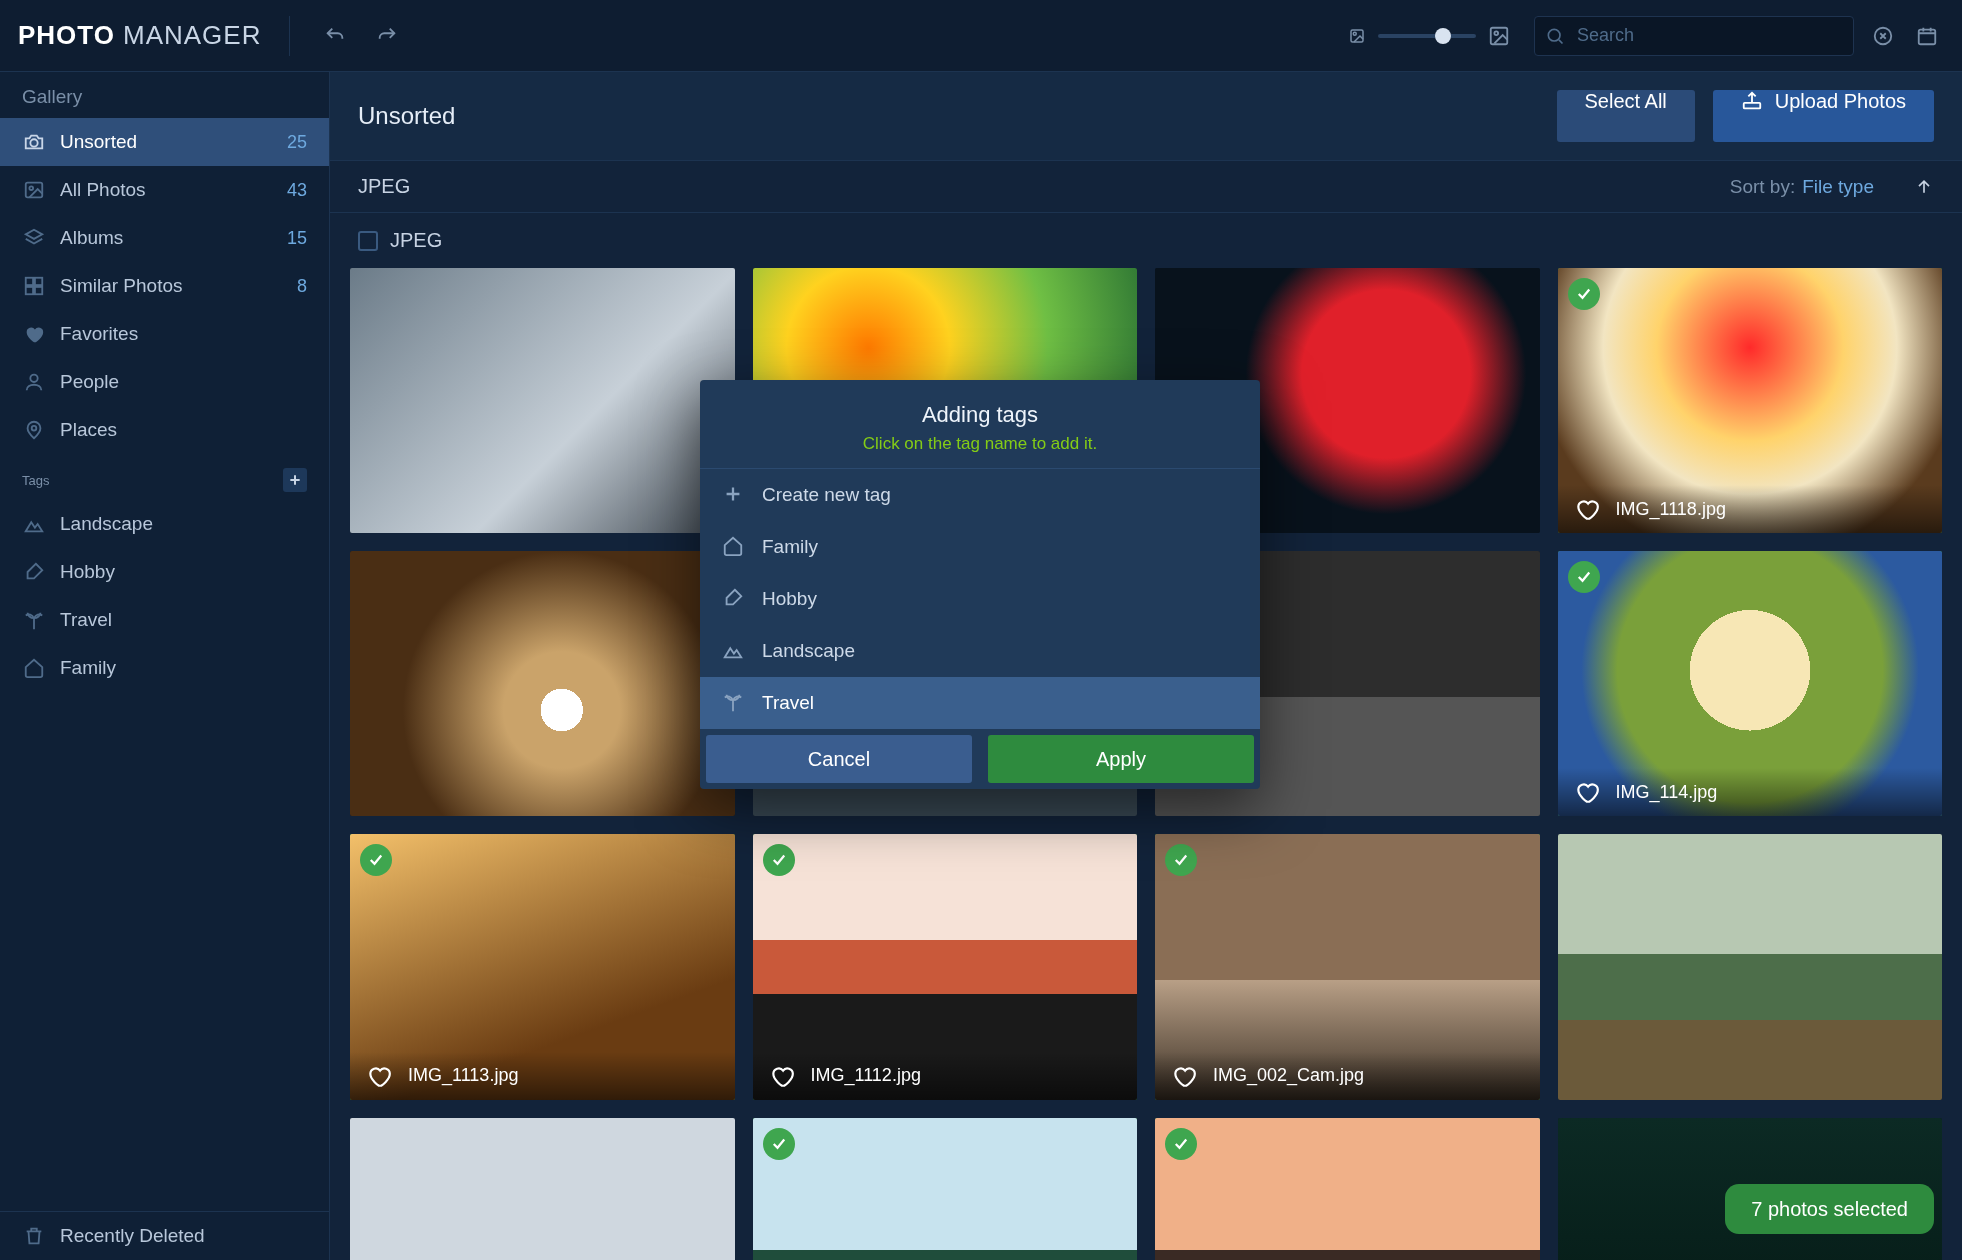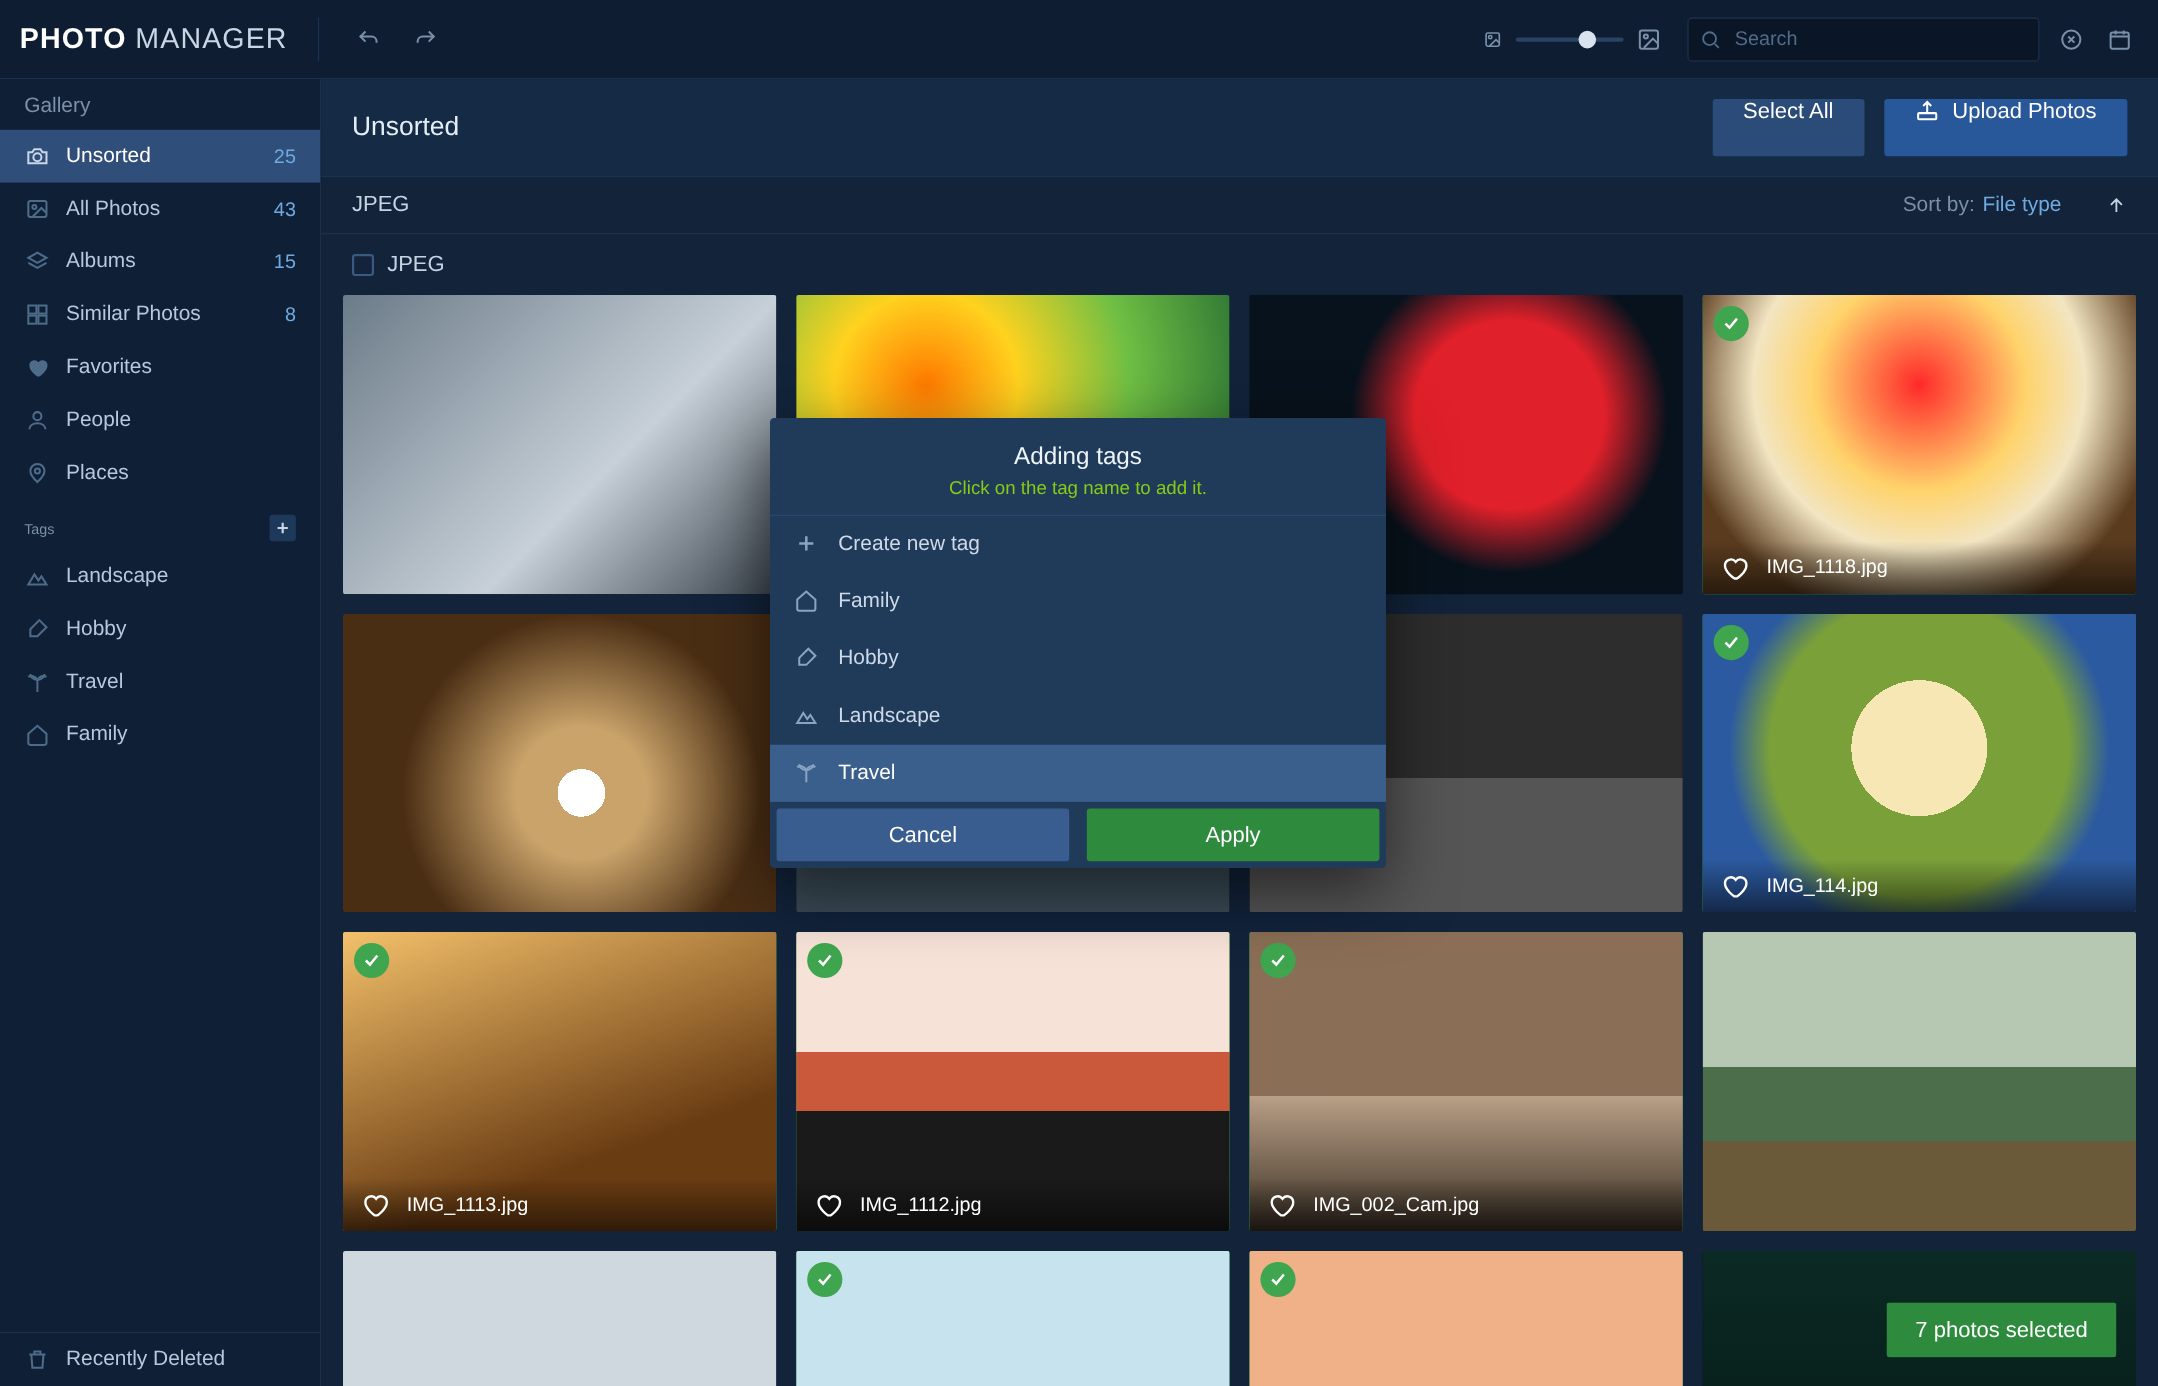--- a/index.html
+++ b/index.html
@@ -51,21 +51,21 @@
   .slider{position:relative;width:98px;height:4px;background:#2a4363;border-radius:2px;}
   .slider .knob{position:absolute;top:-6px;left:58%;width:16px;height:16px;border-radius:50%;background:#d9e3f0;}
   .search-box{display:flex;align-items:center;background:#0a1626;border:1px solid #1e3350;border-radius:4px;height:40px;width:320px;padding:0 10px;gap:10px;}
   .search-box input{flex:1;background:transparent;border:none;outline:none;color:var(--text);font-size:18px;}
   .search-box input::placeholder{color:var(--text-faint);}
   .top-right-icons{display:flex;gap:10px;margin-left:12px;}
 
   
   .app{display:flex;height:calc(100% - 72px);}
   .sidebar{
-    width:292px;
+    width:330px;
     background:var(--bg-sidebar);
     display:flex;flex-direction:column;
     border-right:1px solid var(--divider);
   }
   .side-section-title{padding:14px 22px 10px;color:var(--text-dim);font-size:19px;}
   .side-item{
     display:flex;align-items:center;gap:14px;
     padding:12px 22px;font-size:19px;color:#b8c7da;cursor:pointer;
     position:relative;
   }
@@ -156,22 +156,22 @@
   }
   .dlg-item.selected{background:#3a5f8d;color:#fff;}
   .dlg-item .ic{width:24px;height:24px;color:#8aa3c0;}
   .dlg-actions{display:flex;gap:16px;padding:6px;}
   .dlg-btn{flex:1;height:48px;border:none;border-radius:3px;font-size:20px;color:#fff;cursor:pointer;}
   .dlg-btn.cancel{background:#3a5d8f;}
   .dlg-btn.apply{background:var(--accent-green-2);}
 
   
   .sel-pill{
-    position:absolute;right:38px;bottom:26px;height:50px;padding:0 26px;
-    background:var(--accent-green-2);color:#fff;border-radius:3px;
+    position:absolute;right:28px;bottom:26px;height:50px;padding:0 26px;
+    background:var(--accent-green-2);color:#fff;border-radius:14px;
     display:flex;align-items:center;font-size:20px;z-index:40;
   }
 
   svg{display:block;}
 </style>
 </head>
 <body>
 
 <div class="topbar">
   <div class="logo">

